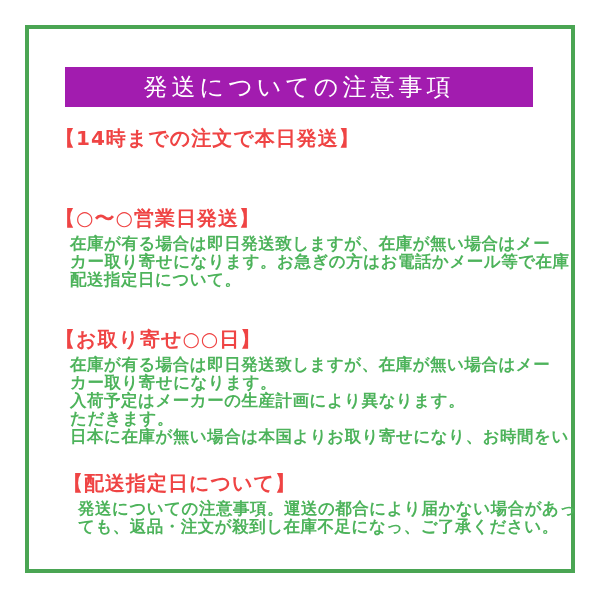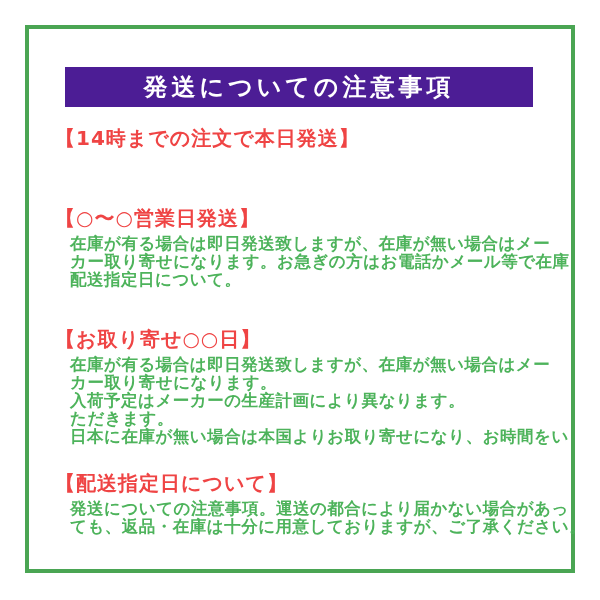--- a/index.html
+++ b/index.html
@@ -24,24 +24,24 @@
     box-sizing: border-box;
     border: 4px solid #4aa553;
     background: #ffffff;
   }
   .banner {
     position: absolute;
     left: 65px;
     top: 67px;
     width: 468px;
     height: 40px;
-    background: #4c1d95;
+    background: #a21caf;
     color: #ffffff;
     font-size: 24px;
-    font-weight: bold;
+    font-weight: normal;
     letter-spacing: 4px;
     line-height: 40px;
     text-align: center;
     white-space: nowrap;
   }
   .section {
     position: absolute;
     left: 55px;
     width: 500px;
   }
@@ -62,21 +62,21 @@
     font-weight: bold;
     line-height: 18px;
     letter-spacing: 0.5px;
   }
   .body-line {
     white-space: nowrap;
   }
   .sec-1 { top: 126px; }
   .sec-2 { top: 206px; }
   .sec-3 { top: 327px; }
-  .sec-4 { top: 471px; }
+  .sec-4 { top: 471px; margin-left: 8px; }
 </style>
 </head>
 <body>
 
 <div class="page">
   <div class="frame"></div>
 
   <div class="banner">
     <span>発送についての注意事項</span>
   </div>
@@ -104,16 +104,16 @@
       <div class="body-line">入荷予定はメーカーの生産計画により異なります。</div>
       <div class="body-line">ただきます。</div>
       <div class="body-line">日本に在庫が無い場合は本国よりお取り寄せになり、お時間をい</div>
     </div>
   </div>
 
   <div class="section sec-4">
     <div class="section-heading">【配送指定日について】</div>
     <div class="section-body">
       <div class="body-line">発送についての注意事項。運送の都合により届かない場合があっ</div>
-      <div class="body-line">ても、返品・在庫は十分に用意しておりますが、ご了承ください。</div>
+      <div class="body-line">ても、返品・注文が殺到し在庫不足になっ、ご了承ください。</div>
     </div>
   </div>
 </div>
 
 </body></html>

